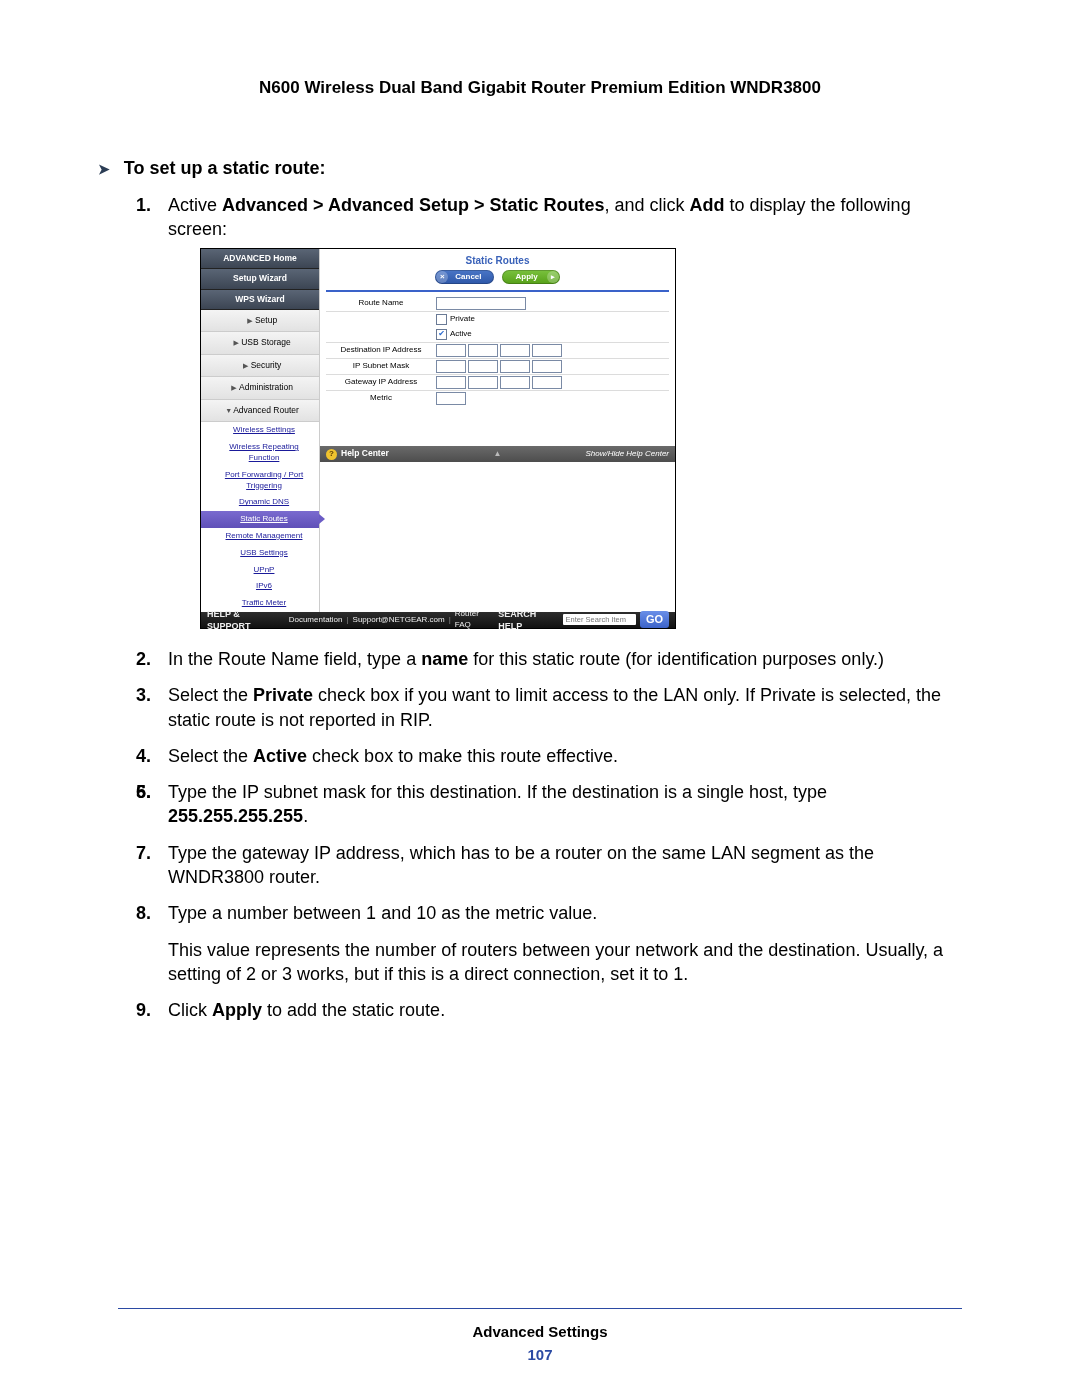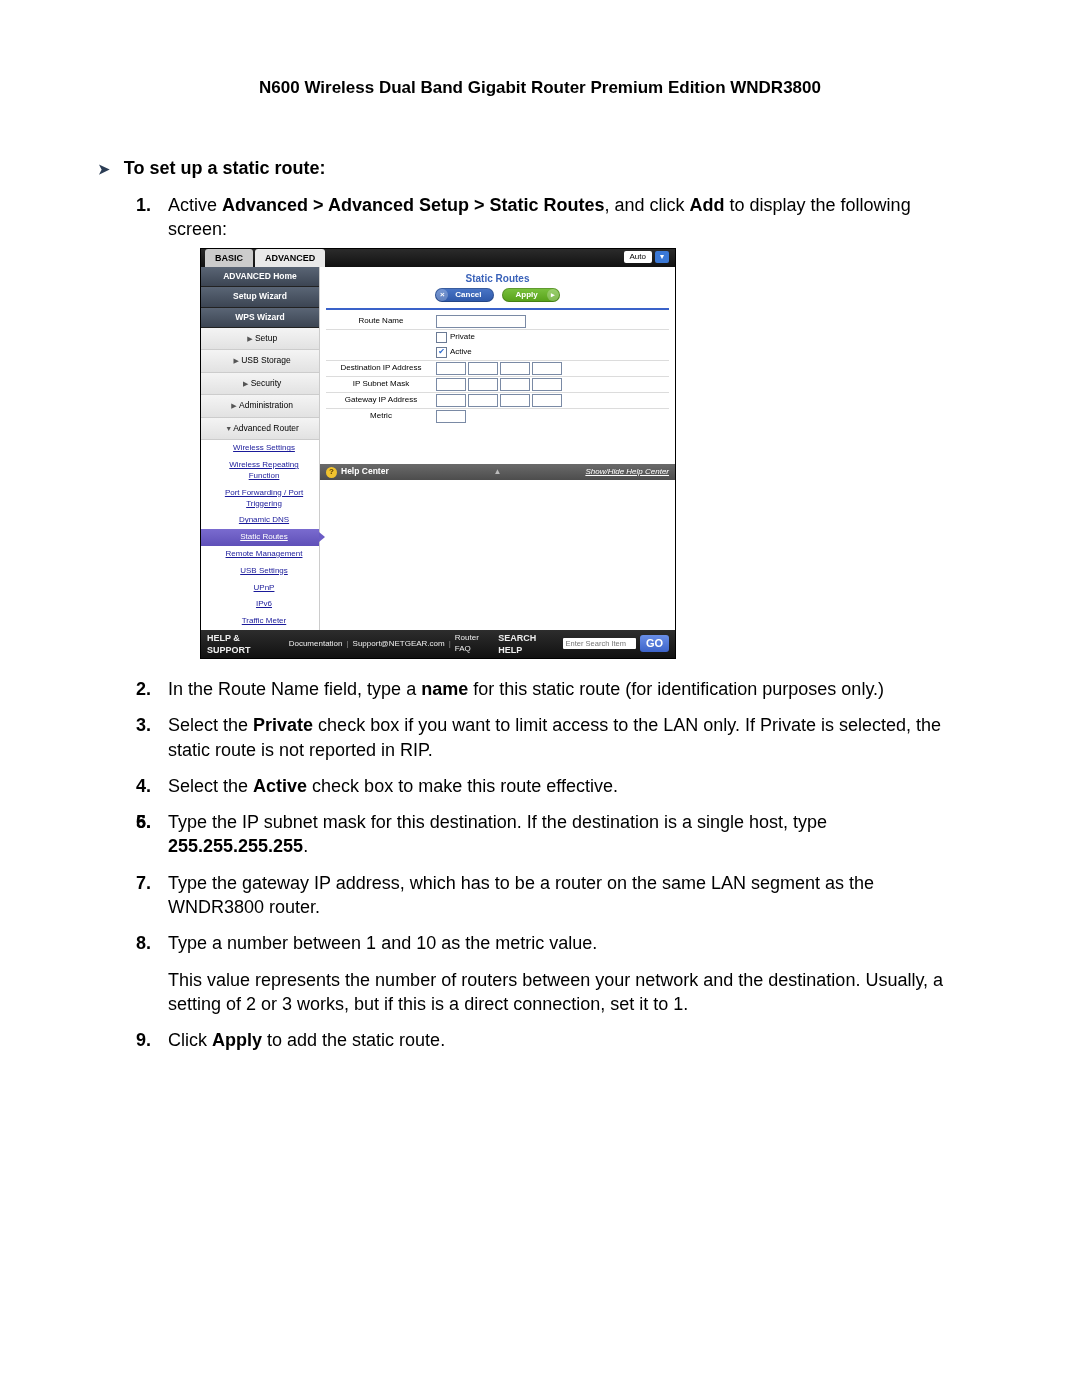--- a/index.html
+++ b/index.html
@@ -48,22 +48,22 @@
   .ui .frow{display:flex;align-items:center;border-bottom:1px solid #dcdcdc;min-height:15px;}
   .ui .frow .lab{width:110px;font-size:8px;}
   .ui .frow .val{display:flex;gap:2px;}
   .ui .tinput{width:88px;height:11px;border:1px solid #7a8aa5;background:#fff;}
   .ui .ip4 .oct{width:28px;height:11px;border:1px solid #7a8aa5;background:#fff;}
   .ui .chk{width:9px;height:9px;border:1px solid #6a7a95;display:inline-flex;align-items:center;justify-content:center;margin-right:3px;font-size:8px;color:#2a6ad0;}
   .ui .chkrow{padding:2px 0 2px 110px;font-size:8px;display:flex;align-items:center;}
   .ui .help{background:linear-gradient(#6a6a6a,#4d4d4d);height:16px;display:flex;align-items:center;color:#fff;font-size:8.5px;padding:0 6px;position:relative;margin-top:40px;}
   .ui .help .q{width:11px;height:11px;border-radius:50%;background:#f0c32e;color:#5a3a00;display:flex;align-items:center;justify-content:center;font-weight:bold;margin-right:4px;font-size:8px;}
   .ui .help .collapse{position:absolute;left:50%;transform:translateX(-50%);color:#bbb;font-size:8px;}
-  .ui .help .shl{position:absolute;right:6px;text-decoration:underline;font-style:italic;font-size:8px;}
-  .ui .footerbar{background:linear-gradient(#2d2d2d,#111);height:28px;display:flex;align-items:center;color:#eee;font-size:8px;padding:0 6px;gap:4px;}
+  .ui .help .shl{position:absolute;right:6px;font-style:italic;font-size:8px;}
+  .ui .footerbar{background:linear-gradient(#2d2d2d,#111);height:16px;display:flex;align-items:center;color:#eee;font-size:8px;padding:0 6px;gap:4px;}
   .ui .footerbar .hs{font-weight:bold;font-size:9px;margin-right:4px;}
   .ui .footerbar .sep{color:#888;}
   .ui .footerbar .sh{font-weight:bold;margin-left:auto;font-size:9px;}
   .ui .footerbar .sinp{width:72px;height:11px;background:#fff;color:#777;font-size:7.5px;padding:0 3px;border-radius:1px;display:flex;align-items:center;}
   .ui .footerbar .go{background:linear-gradient(#6a8fe8,#3c63c9);color:#fff;font-weight:bold;padding:1px 6px;border-radius:3px;font-size:11px;}
 </style>
 </head>
 <body>
 
 <div class="page">
@@ -73,28 +73,20 @@
     <span class="tri">➤</span>
     <span>To set up a static route:</span>
   </div>
 
   <ol class="steps">
     <li><span class="num">1.</span>
       <span>Active </span><span class="bold">Advanced &gt; Advanced Setup &gt; Static Routes</span><span>, and click </span><span class="bold">Add</span><span> to display the following screen:</span>
 
       
       <div class="ui">
-        <div class="topbar">
-          <div class="tab basic">BASIC</div>
-          <div class="tab adv">ADVANCED</div>
-          <div class="auto">
-            <div class="auto-btn">Auto</div>
-            <div class="auto-dd">▾</div>
-          </div>
-        </div>
         <div class="body">
           <div class="sb">
             <div class="sb-btn">ADVANCED Home</div>
             <div class="sb-btn">Setup Wizard</div>
             <div class="sb-btn">WPS Wizard</div>
             <div class="sb-itm"><span class="arr">▶</span><span>Setup</span></div>
             <div class="sb-itm"><span class="arr">▶</span><span>USB Storage</span></div>
             <div class="sb-itm"><span class="arr">▶</span><span>Security</span></div>
             <div class="sb-itm"><span class="arr">▶</span><span>Administration</span></div>
             <div class="sb-itm"><span class="arr">▼</span><span>Advanced Router</span></div>
@@ -212,13 +204,18 @@
     </li>
     <li><span class="num">8.</span>
       <span>Type a number between 1 and 10 as the metric value.</span>
       <div style="margin-top:12px;">This value represents the number of routers between your network and the destination. Usually, a setting of 2 or 3 works, but if this is a direct connection, set it to 1.</div>
     </li>
     <li><span class="num">9.</span>
       <span>Click </span><span class="bold">Apply</span><span> to add the static route.</span>
     </li>
   </ol>
 
+  <div class="footer">
+    <div class="footer-rule"></div>
+    <div class="footer-txt">Advanced Settings</div>
+    <div class="footer-page">107</div>
+  </div>
 </div>
 
 </body></html>

